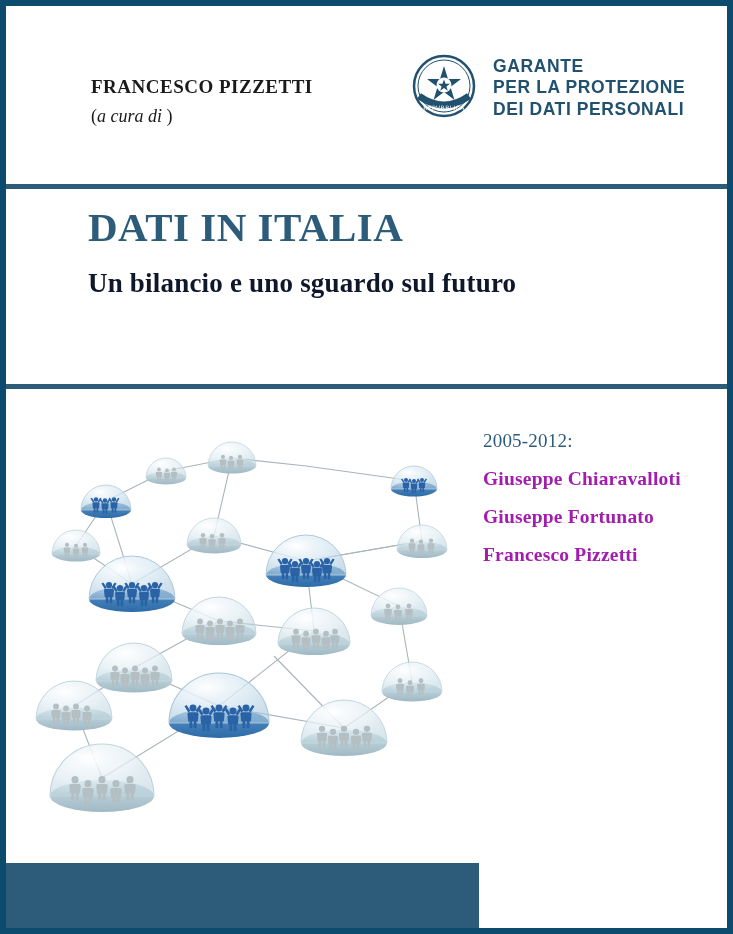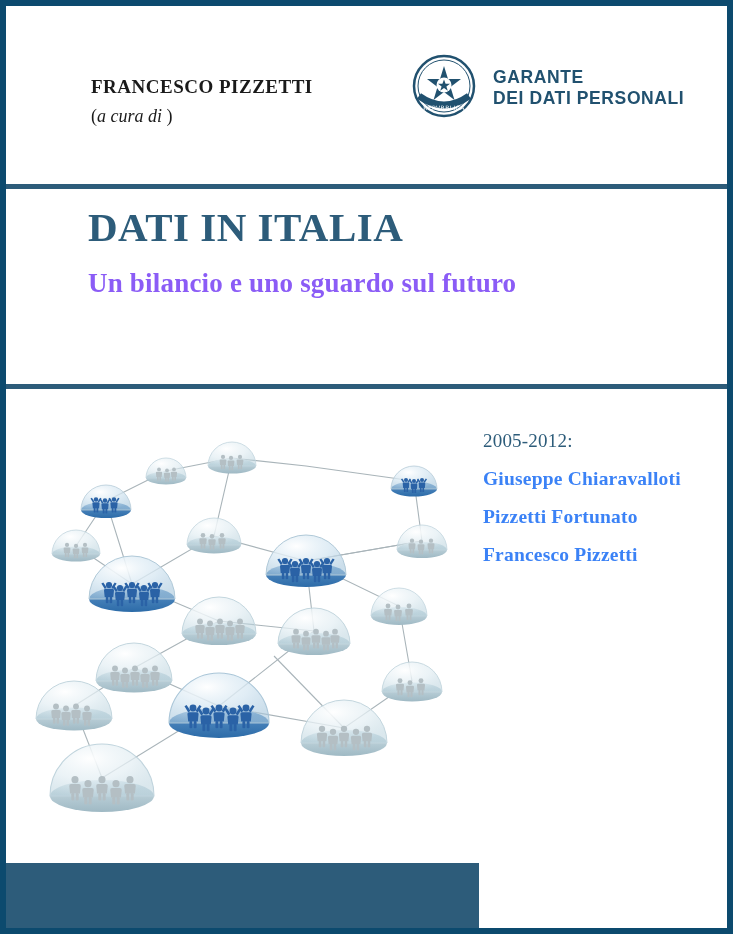--- a/index.html
+++ b/index.html
@@ -101,21 +101,21 @@
     font-weight: bold;
     font-size: 41px;
     line-height: 1.22;
     color: #2d5c7a;
     letter-spacing: 0.5px;
   }
   .subtitle {
     font-family: "Liberation Serif", serif;
     font-weight: bold;
     font-size: 27px;
-    color: #8b5cf6;
+    color: #0f172a;
     margin-top: 16px;
     letter-spacing: 0.2px;
   }
 
   
   .presidents {
     position: absolute;
     left: 477px;
     top: 424px;
     width: 250px;
@@ -125,21 +125,21 @@
     font-weight: normal;
     font-size: 19px;
     color: #2d5c7a;
     margin-bottom: 16px;
     letter-spacing: 0.2px;
   }
   .president-name {
     font-family: "Liberation Serif", serif;
     font-weight: bold;
     font-size: 19.5px;
-    color: #3b82f6;
+    color: #a21caf;
     margin-bottom: 16px;
     letter-spacing: 0.2px;
     white-space: nowrap;
   }
 
   
   .artwork {
     position: absolute;
     left: 8px;
     top: 400px;
@@ -204,20 +204,21 @@
           <circle cx="33" cy="34" r="26" fill="none" stroke="#21516f" stroke-width="1"></circle>
           <path d="M33 14 L37 27 L50 27 L39.5 35 L43.5 48 L33 40 L22.5 48 L26.5 35 L16 27 L29 27 Z" fill="#21516f"></path>
           <circle cx="33" cy="33" r="7.5" fill="#ffffff"></circle>
           <path d="M33 27.5 L34.6 31.8 L39 31.8 L35.4 34.4 L36.8 38.7 L33 36 L29.2 38.7 L30.6 34.4 L27 31.8 L31.4 31.8 Z" fill="#21516f"></path>
           <path d="M8 44 Q33 62 58 44" fill="none" stroke="#21516f" stroke-width="7"></path>
           <text x="33" y="58" font-family="DejaVu Sans, sans-serif" font-size="6" fill="#ffffff" text-anchor="middle" letter-spacing="0.4">REPVBBLICA</text>
         </svg>
       </div>
       <div class="garante-text">
         <div>GARANTE</div>
+        <div>PER LA PROTEZIONE</div>
         <div>DEI DATI PERSONALI</div>
       </div>
     </div>
   </div>
 
   <div class="rule rule-top"></div>
 
   <div class="title-block">
     <div class="title-line">DATI IN ITALIA</div>
     <div class="subtitle">Un bilancio e uno sguardo sul futuro</div>
@@ -581,21 +582,21 @@
         <g transform="translate(28,12) scale(1.15)">
             <use href="#pg"></use>
           </g>
       </g>
     </svg>
   </div>
 
   <div class="presidents">
     <div class="presidents-period">2005-2012:</div>
     <div class="president-name">Giuseppe Chiaravalloti</div>
-    <div class="president-name">Pizzetti Fortunato</div>
+    <div class="president-name">Giuseppe Fortunato</div>
     <div class="president-name">Francesco Pizzetti</div>
   </div>
 
   <div class="footer"></div>
   <div class="footer-white-right"></div>
   <div class="footer-inner">
     <div class="publisher">G. GIAPPICHELLI EDITORE – TORINO</div>
   </div>
 
 </div>

